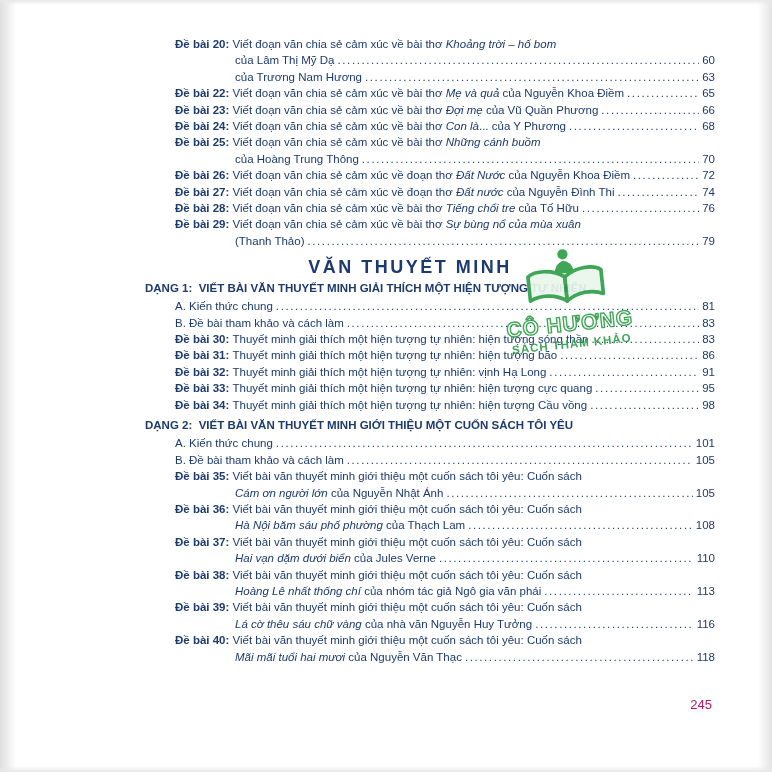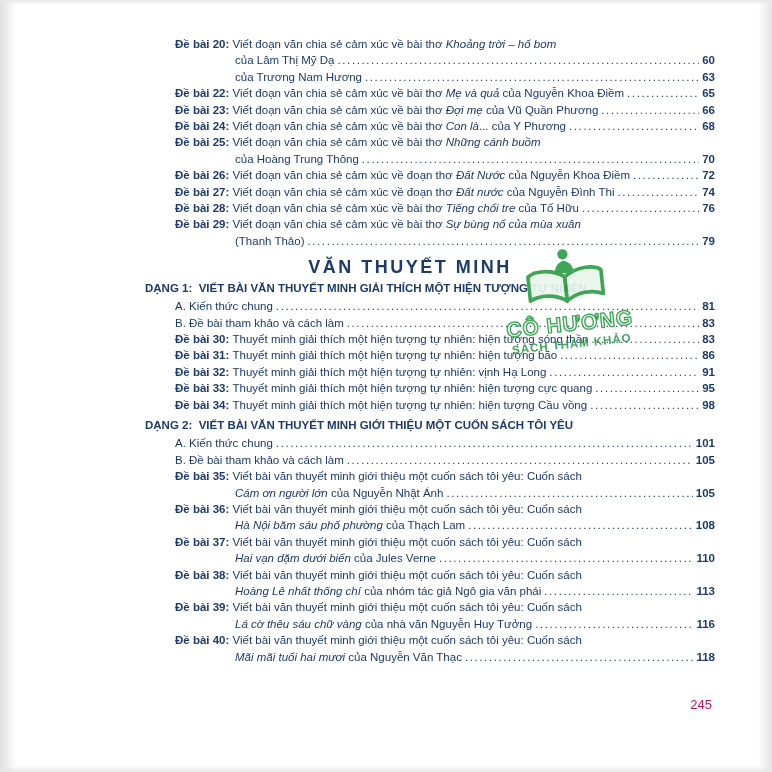--- a/index.html
+++ b/index.html
@@ -29,21 +29,21 @@
   .indent-label { padding-left:30px; }
   .indent-cont  { padding-left:90px; }
   .b { font-weight:bold; }
   .i { font-style:italic; }
   .segs { white-space:pre; flex:0 0 auto; }
   .dots {
     flex:1 1 auto; min-width:8px;
     overflow:hidden; white-space:nowrap;
     letter-spacing:1.6px; margin-left:3px;
   }
-  .pg { flex:0 0 auto; padding-left:3px; text-align:right;font-weight:bold; }
+  .pg { flex:0 0 auto; padding-left:3px; text-align:right; }
   .center-heading {
     text-align:center; font-weight:bold;
     letter-spacing:2.5px; font-size:18px;
     margin:10px 40px 4px 0;
   }
   .heading { font-weight:bold; margin:4px 0 2px; }
 
   .watermark {
     position:absolute; left:492px; top:246px; width:150px;
     text-align:center; z-index:4; opacity:.92;

